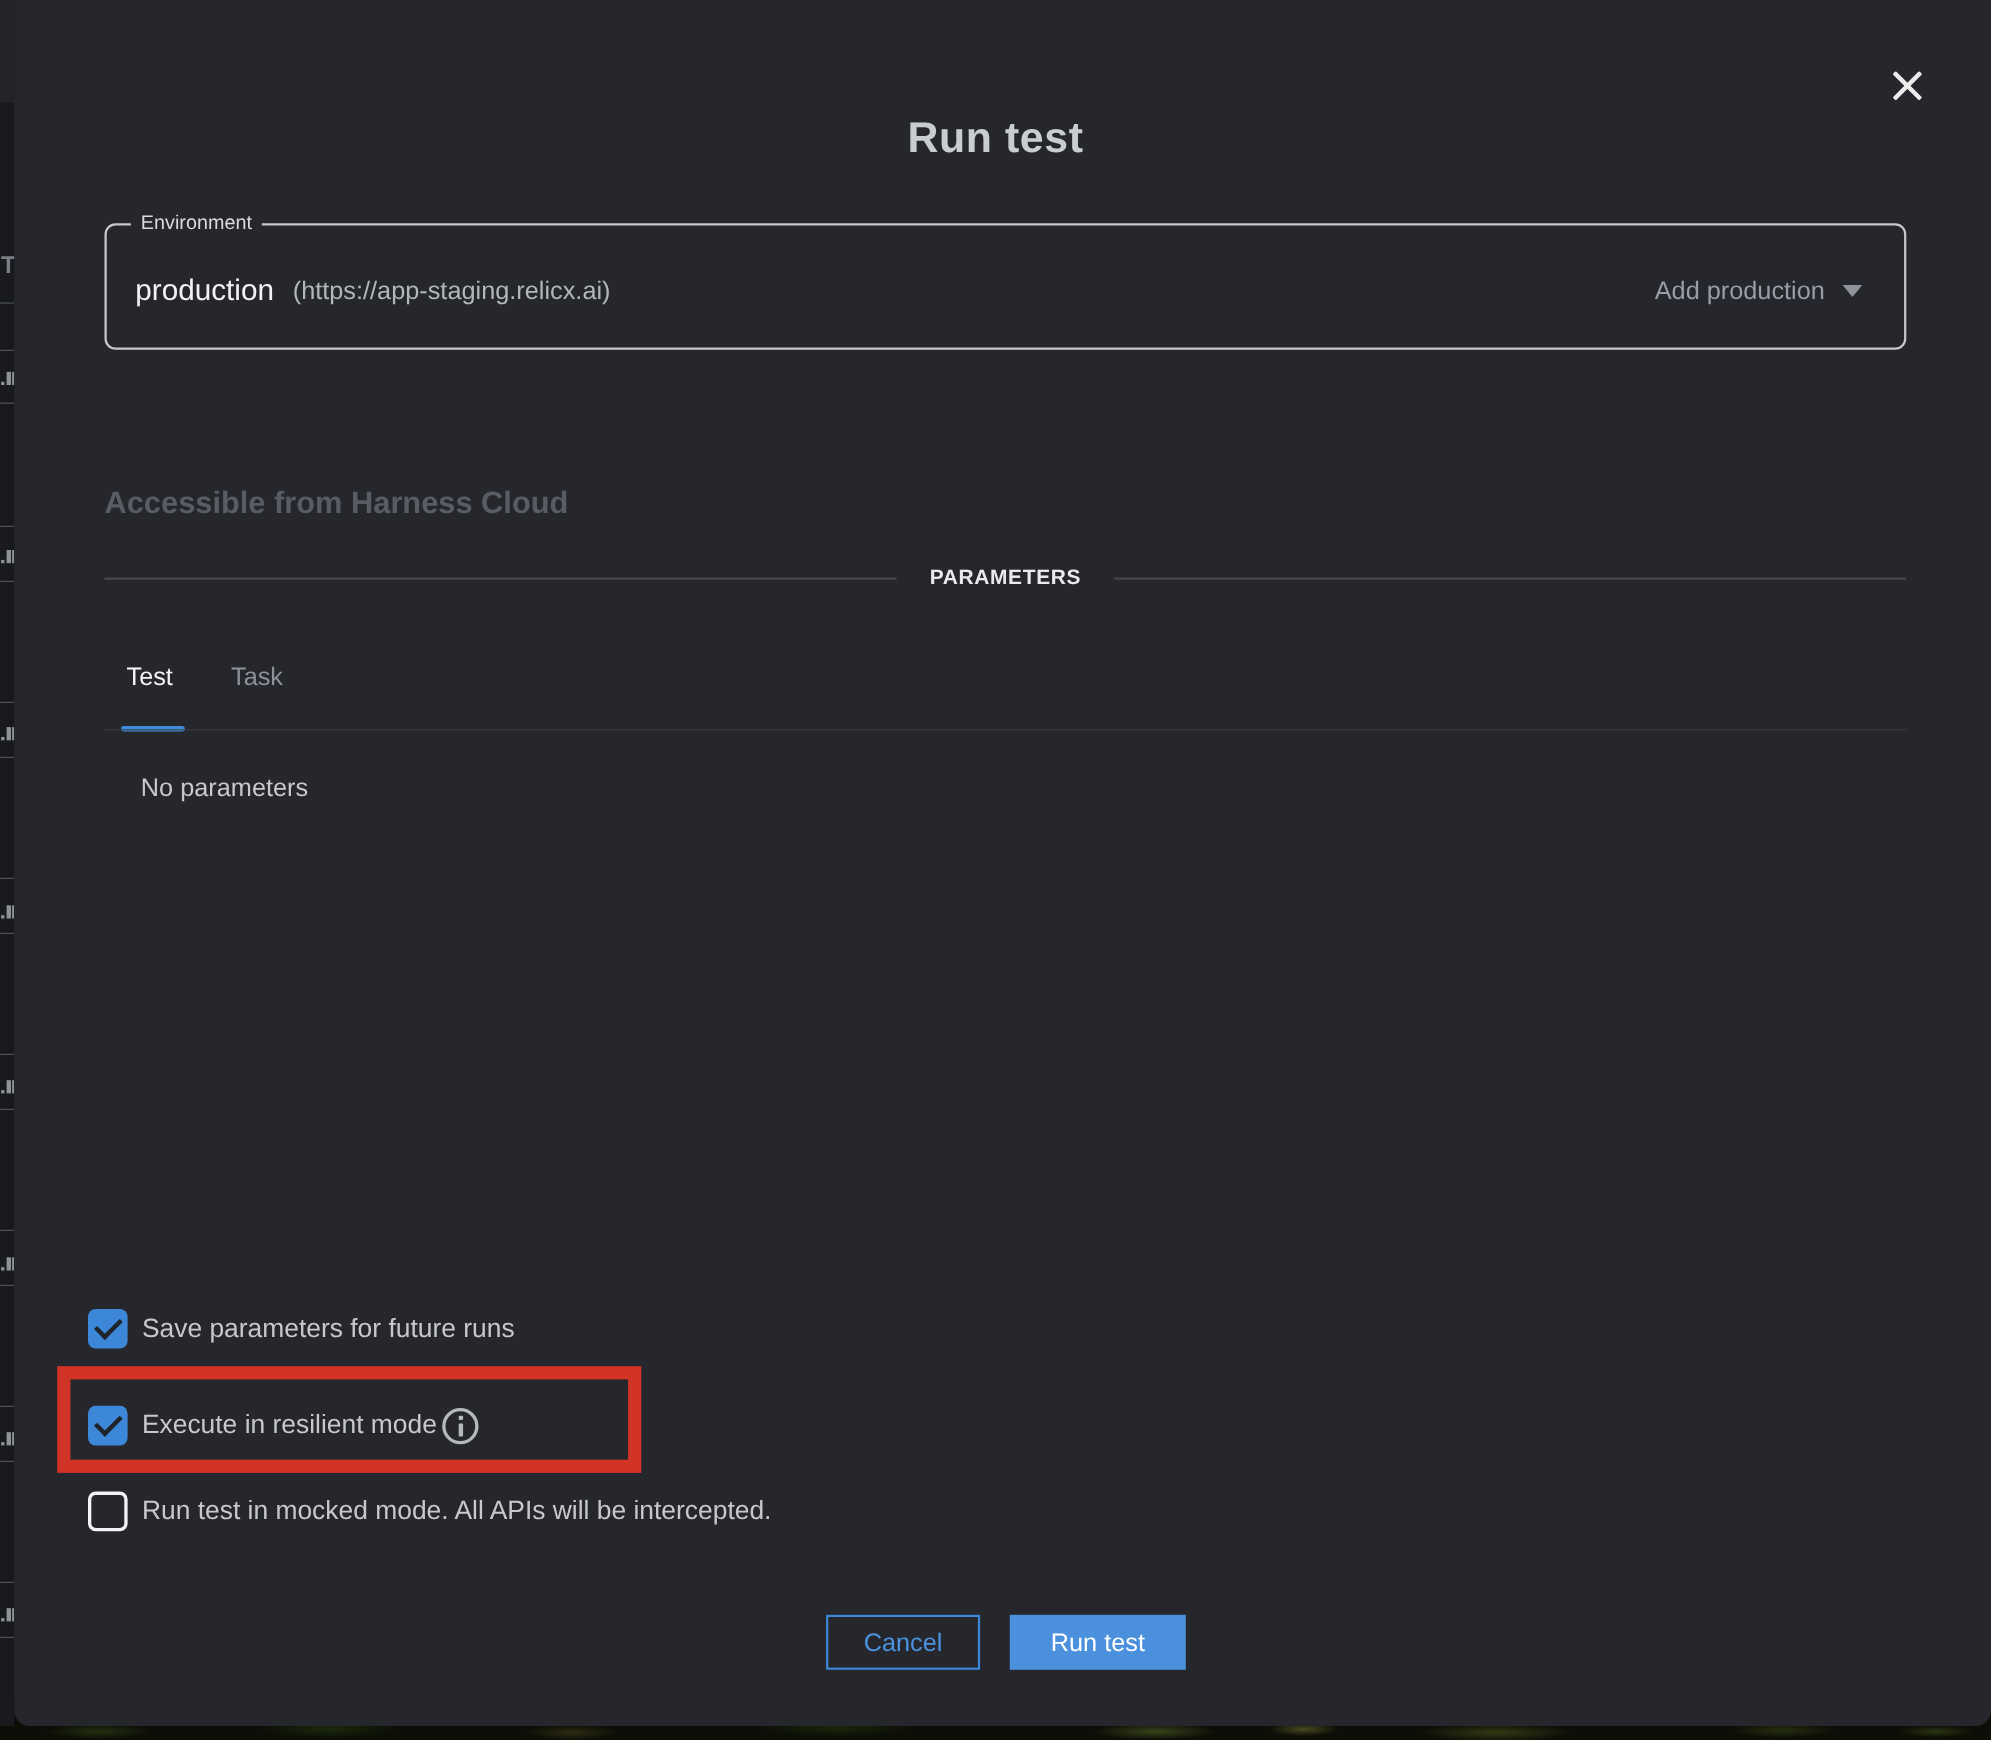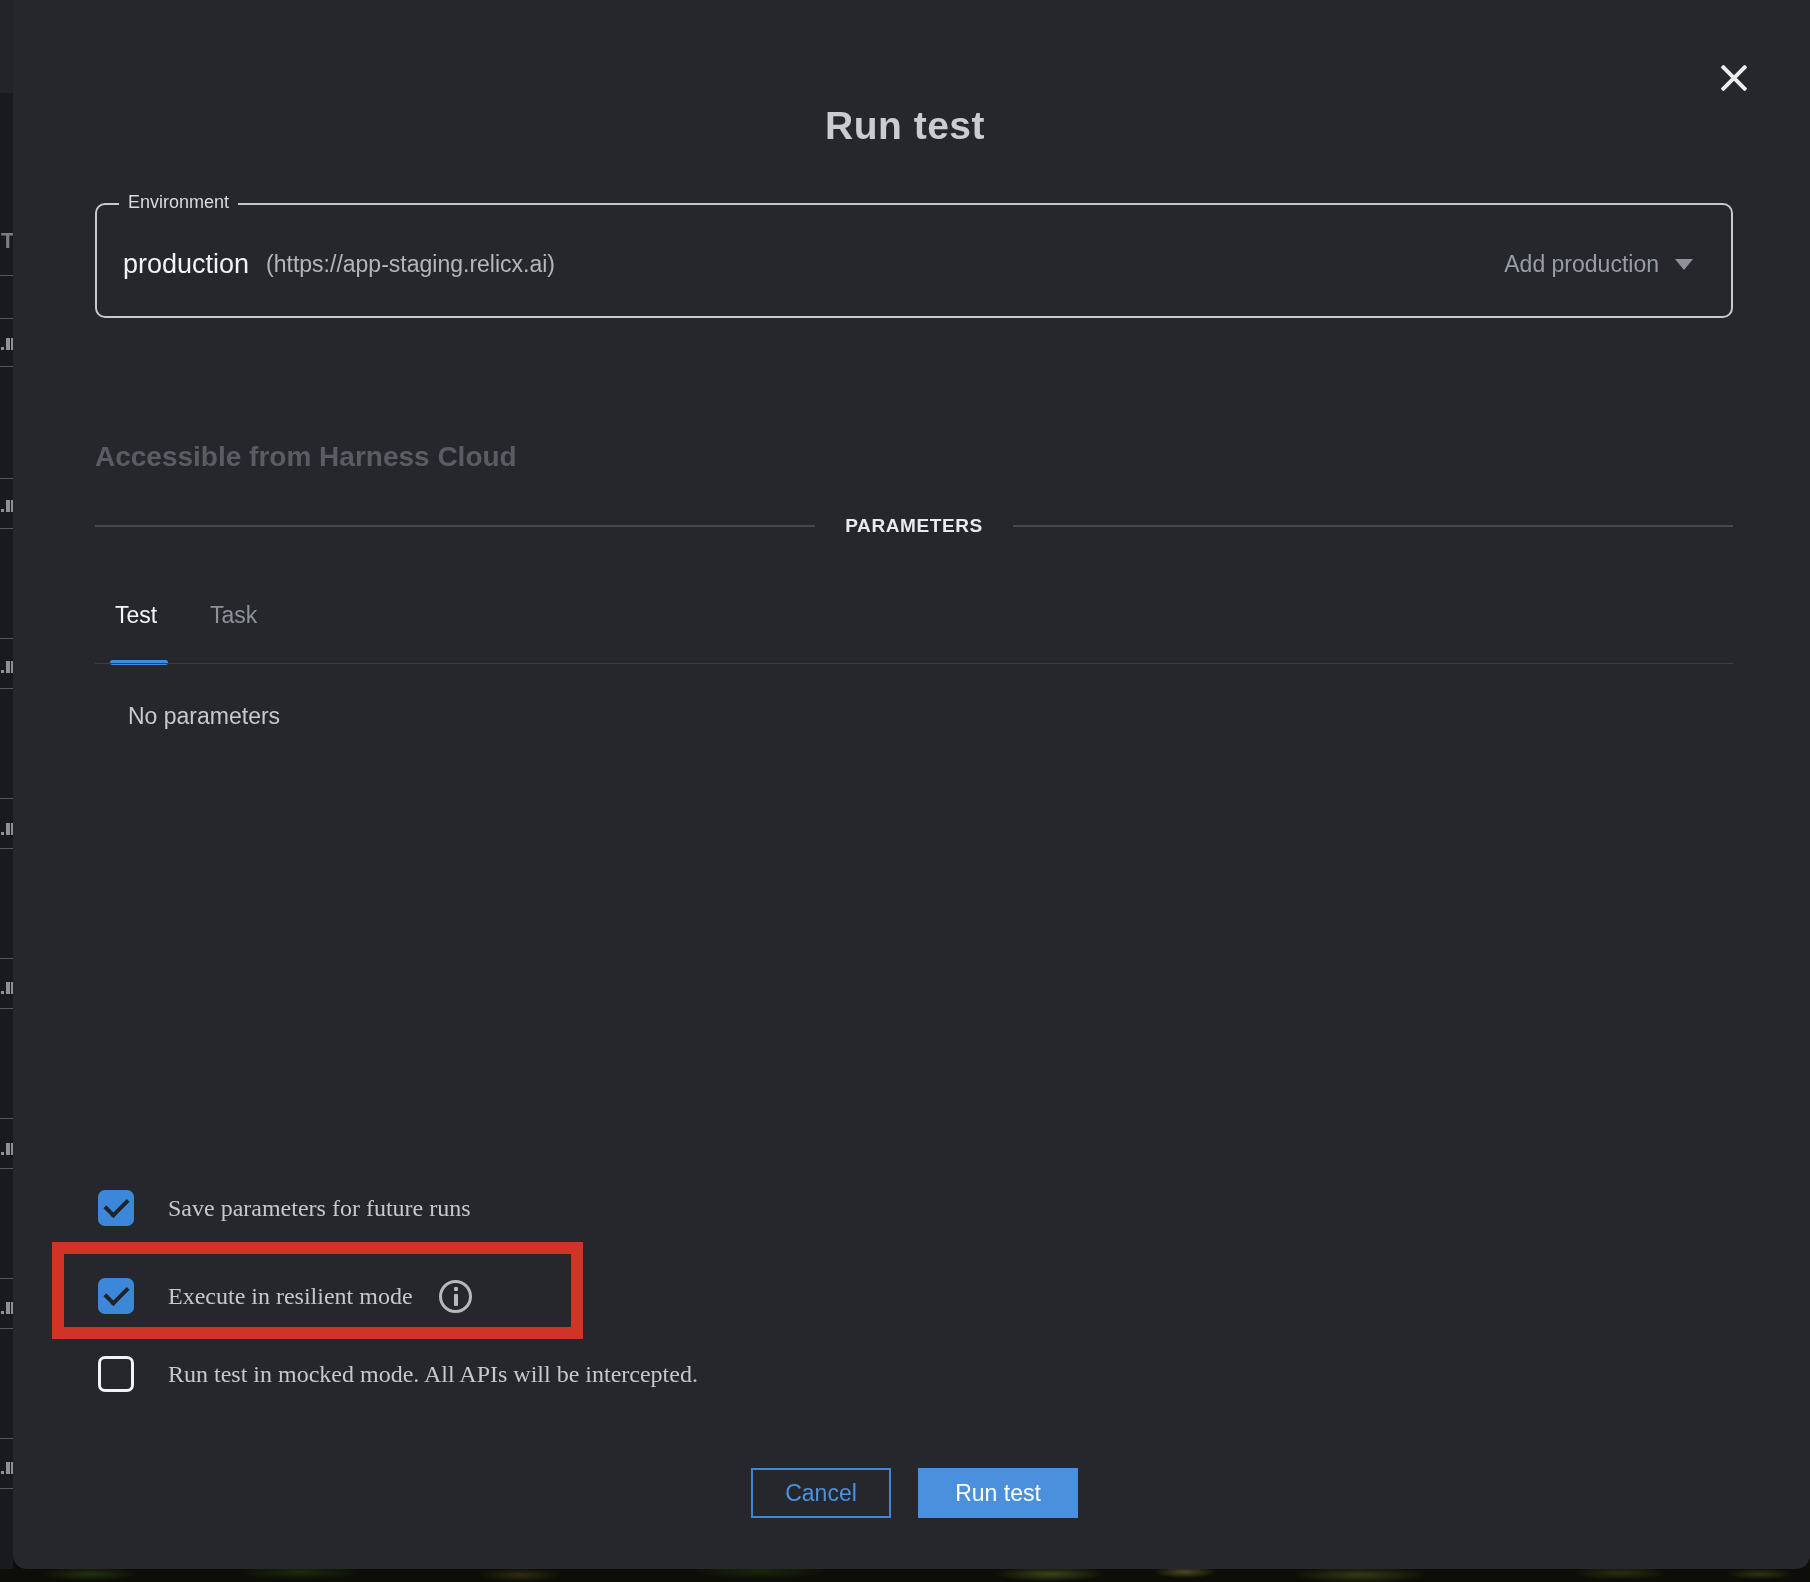--- a/index.html
+++ b/index.html
@@ -77,21 +77,21 @@
     position:absolute;left:95px;top:441px;font-size:28px;font-weight:700;color:#595d63;
   }
   
   .tabs-line{position:absolute;left:95px;top:663px;width:1638px;height:1px;background:#3a3d42;}
   .tab{position:absolute;top:602px;font-size:23px;background:none;border:none;padding:0;cursor:pointer;}
   .tab-test{left:115px;color:#f4f5f6;font-weight:500;}
   .tab-task{left:210px;color:#8d9299;font-weight:400;}
   .tab-underline{position:absolute;left:110px;top:660px;width:58px;height:5px;background:#3f8cdc;border-radius:3px;}
   .no-params{position:absolute;left:128px;top:703px;font-size:23px;color:#c7c9cc;}
   
-  .opt-row{position:absolute;left:98px;height:36px;display:flex;align-items:center;gap:34px;font-family:Liberation Serif, serif;}
+  .opt-row{position:absolute;left:80px;height:36px;display:flex;align-items:center;gap:13px;}
   .row1{top:1190px;}
   .row2{top:1278px;}
   .row3{top:1356px;}
   .opt-label{font-size:24px;color:#c6c8cb;white-space:nowrap;}
   .cbx{position:relative;width:36px;height:36px;border-radius:7px;box-sizing:border-box;flex:0 0 36px;cursor:pointer;}
   .cbx.checked{background:#3d87d8;}
   .cbx.checked .mark{
     position:absolute;left:7px;top:8px;width:19px;height:10px;
     border-left:4px solid #1f242b;border-bottom:4px solid #1f242b;transform:rotate(-45deg);
   }

